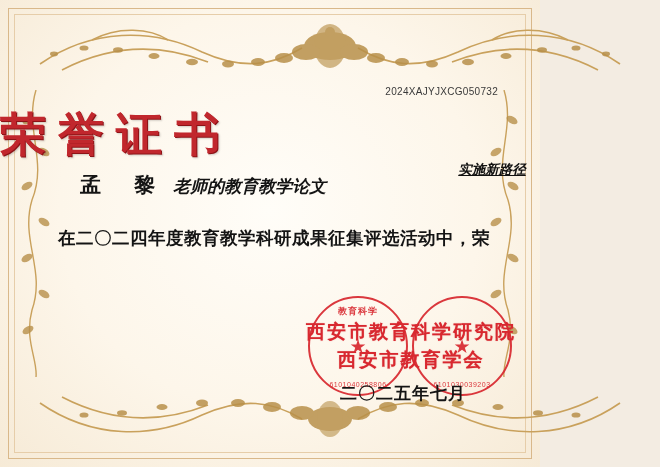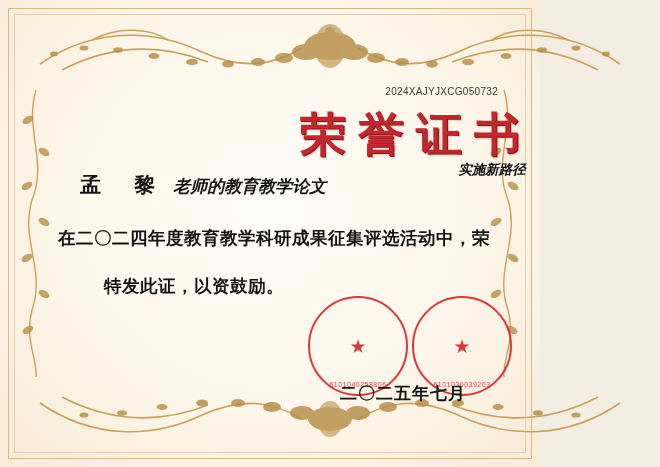--- a/index.html
+++ b/index.html
@@ -69,23 +69,23 @@
     top: 86px;
     font-family: "Liberation Sans", sans-serif;
     font-size: 10px;
     color: #3a3a3a;
     letter-spacing: 0.3px;
   }
 
   .title {
     position: absolute;
     left: 0;
-    right: 8px;
+    right: 2px;
     top: 104px;
-    text-align: right;
+    text-align: left;
     font-family: "Liberation Serif", serif;
     font-weight: bold;
     font-size: 46px;
     letter-spacing: 12px;
     color: #c1272d;
     text-shadow: 1px 1px 0 #8d1317, 2px 2px 2px rgba(0,0,0,0.18);
   }
 
   .body-text {
     position: absolute;
@@ -127,20 +127,21 @@
     font-size: 13.5px;
     line-height: 19px;
     color: #111;
     font-style: italic;
     text-align: left;
   }
   .paper-title .second {
     display: block;
     text-align: center;
     padding-left: 18px;
+    text-decoration: underline;
   }
 
   .line2 {
     margin-top: 19px;
     font-size: 17.5px;
     letter-spacing: 0.5px;
   }
   .line3 {
     font-size: 17.5px;
     letter-spacing: 0.5px;
@@ -348,29 +349,33 @@
       <span class="name">孟    黎</span><span class="suffix">老师的教育教学论文</span>
 
       <span class="paper-title">
         <span class="second">实施新路径</span>
       </span>
     </div>
 
     <div class="line2">在二〇二四年度教育教学科研成果征集评选活动中，荣</div>
 
 
-    <div class="line4">特发此证，以资鼓励。</div>
   </div>
 
   <div class="seal seal-left">
+    <span class="arc-top">教育科学</span>
     <span class="star">★</span>
     <span class="arc-bottom">6101040258806</span>
   </div>
 
   <div class="seal seal-right">
     <span class="star">★</span>
     <span class="arc-bottom">6101030039203</span>
   </div>
 
+  <div class="seal-overlay">
+    <div>西安市教育科学研究院</div>
+    <div>西安市教育学会</div>
+  </div>
 
   <div class="date">二〇二五年七月</div>
 
 </div>
 
 </body></html>

